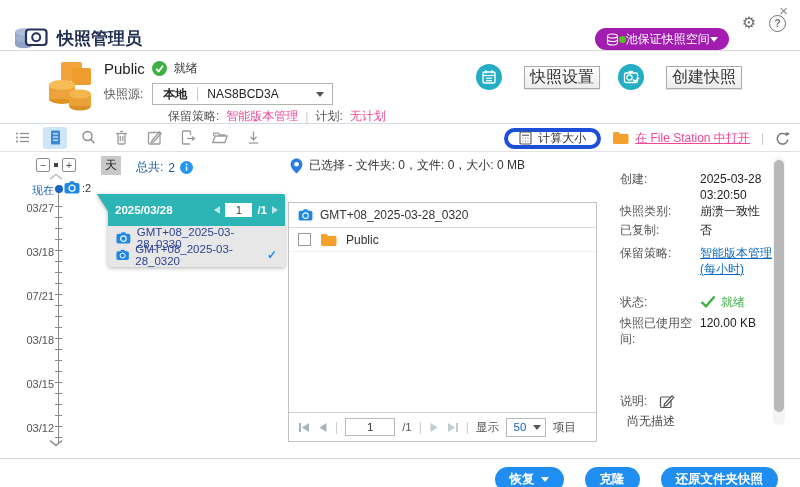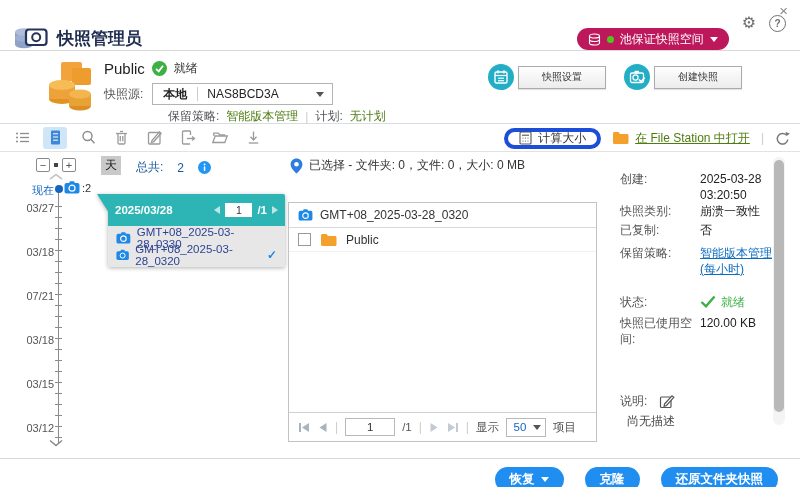--- a/index.html
+++ b/index.html
@@ -3,62 +3,62 @@
 <meta charset="utf-8">
 <style>
 *{margin:0;padding:0;box-sizing:border-box;}
 html,body{width:800px;height:487px;}
 body{font-family:"Liberation Sans",sans-serif;background:#fff;overflow:hidden;position:relative;color:#333;}
 
 
 .titlebar{height:51px;border-bottom:1px solid #d9d9d9;display:flex;align-items:flex-end;padding:0 14px;position:relative;background:#fff;}
 .app-title{font-size:17px;font-weight:bold;color:#1e2c4f;margin-left:9px;}
 .tb-right{margin-left:auto;display:flex;align-items:center;gap:13px;margin-top:7px;}
-.pool-pill{background:#be185d;border-radius:12px;height:22px;display:flex;align-items:center;gap:6px;padding:0 11px;color:#fff;font-size:12px;cursor:pointer;margin-top:32px;}
+.pool-pill{background:#a21caf;border-radius:12px;height:22px;display:flex;align-items:center;padding:0 11px;color:#fff;font-size:12px;cursor:pointer;margin-top:32px;}
 .green-dot{width:7px;height:7px;border-radius:50%;background:#52c41a;}
 .caret{width:0;height:0;border-left:4px solid transparent;border-right:4px solid transparent;border-top:5px solid #fff;}
 .gear{font-size:16px;color:#6f6f6f;line-height:1;}
 .help{width:17px;height:17px;border:1.5px solid #6f6f6f;border-radius:50%;color:#6f6f6f;font-size:10px;font-weight:bold;display:flex;align-items:center;justify-content:center;}
 .close-x{position:absolute;top:2px;right:12px;font-size:15px;color:#8a8a8a;cursor:pointer;}
 
 
 .volume{height:73px;border-bottom:1px solid #d6dde6;position:relative;background:#fff;}
 .vol-icon{position:absolute;left:46px;top:9px;}
 .vol-name-row{position:absolute;left:104px;top:9px;display:flex;align-items:center;gap:7px;}
 .vol-name{font-size:15px;color:#222;}
 .ready-txt{font-size:12px;color:#333;}
 .src-row{position:absolute;left:104px;top:32px;display:flex;align-items:center;gap:9px;font-size:12px;color:#555;}
 .src-select{width:181px;height:22px;border:1px solid #b3b3b3;background:#fff;display:flex;align-items:center;font-size:12px;color:#222;cursor:pointer;}
 .src-type{font-weight:bold;padding:0 10px;}
 .src-div{width:1px;height:14px;background:#ccc;}
 .src-name{padding:0 9px;}
 .src-caret{margin-left:auto;margin-right:8px;border-top-color:#555;}
 .ret-row{position:absolute;left:168px;top:57px;display:flex;align-items:center;gap:7px;font-size:12px;color:#555;}
-.link{color:#4d7c0f;text-decoration:none;cursor:pointer;}
+.link{color:#ec4899;text-decoration:none;cursor:pointer;}
 .vsep{color:#ccc;}
 .vol-buttons{position:absolute;right:58px;top:13px;display:flex;align-items:center;}
-.qbtn{width:88px;height:23px;border:1px solid #ababab;background:linear-gradient(#fefefe,#ececec);font-size:10px;color:#333;display:flex;align-items:center;justify-content:center;box-shadow:0 1px 1px rgba(0,0,0,.1);cursor:pointer;margin-left:4px;}
+.qbtn{width:76px;height:23px;border:1px solid #ababab;background:linear-gradient(#fefefe,#ececec);font-size:16px;color:#333;display:flex;align-items:center;justify-content:center;box-shadow:0 1px 1px rgba(0,0,0,.1);cursor:pointer;margin-left:22px;}
 .gap18{width:18px;}
 
 
 .toolbar{height:28px;border-bottom:1px solid #e2e2e2;display:flex;align-items:center;padding:0 10px;position:relative;background:#fff;}
 .t-icon{width:24px;height:22px;display:flex;align-items:center;justify-content:center;margin-right:9px;cursor:pointer;}
 .t-icon.active{background:#cfe6f8;border-radius:3px;}
 .tb-tools-right{position:absolute;right:10px;top:0;height:28px;display:flex;align-items:center;gap:11px;}
 .calc-pill{height:21px;border:4px solid #1d4ed8;border-radius:11px;display:flex;align-items:center;gap:6px;padding:0 11px;font-size:12px;color:#333;background:#fff;cursor:pointer;}
 .fs-link{display:flex;align-items:center;gap:6px;font-size:12px;cursor:pointer;}
 .fs-link .link{text-decoration:underline;}
 .sep{color:#ccc;font-size:12px;}
 
 
 .content{position:relative;height:306px;background:#fff;}
 .sq{position:absolute;top:6px;width:14px;height:14px;border:1px solid #8a8a8a;border-radius:2px;display:flex;align-items:center;justify-content:center;font-size:11px;color:#555;background:#fff;cursor:pointer;line-height:1;}
 .zdot{position:absolute;left:54px;top:11px;width:4px;height:4px;background:#444;}
 .day-chip{position:absolute;left:101px;top:4px;width:20px;height:19px;background:#c9c9c9;color:#222;font-size:12px;display:flex;align-items:center;justify-content:center;cursor:pointer;}
-.total-row{position:absolute;left:136px;top:7px;display:flex;align-items:center;gap:14px;font-size:12px;color:#16589f;}
+.total-row{position:absolute;left:136px;top:7px;display:flex;align-items:center;gap:5px;font-size:12px;color:#16589f;}
 .sel-row{position:absolute;left:290px;top:5px;display:flex;align-items:center;gap:6px;font-size:12px;color:#333;}
 
 
 .tl-chevron{position:absolute;left:48px;cursor:pointer;}
 .tl-now{position:absolute;left:18px;width:36px;text-align:right;top:31px;font-size:11px;color:#1565c0;}
 .tl-line{position:absolute;left:58px;top:37px;width:1px;height:254px;background:#8a8a8a;}
 .tl-ticks{position:absolute;left:55px;top:44px;width:7px;height:246px;background:repeating-linear-gradient(to bottom,transparent 0,transparent 10px,#8a8a8a 10px,#8a8a8a 11px);}
 .tl-dot{position:absolute;left:55px;top:33px;width:8px;height:8px;border-radius:50%;background:#1565c0;}
 .tl-cam{position:absolute;left:64px;top:29px;display:flex;align-items:center;gap:2px;font-size:11px;color:#333;cursor:pointer;}
 .tl-date{position:absolute;left:18px;width:36px;text-align:right;font-size:11px;color:#555;}

